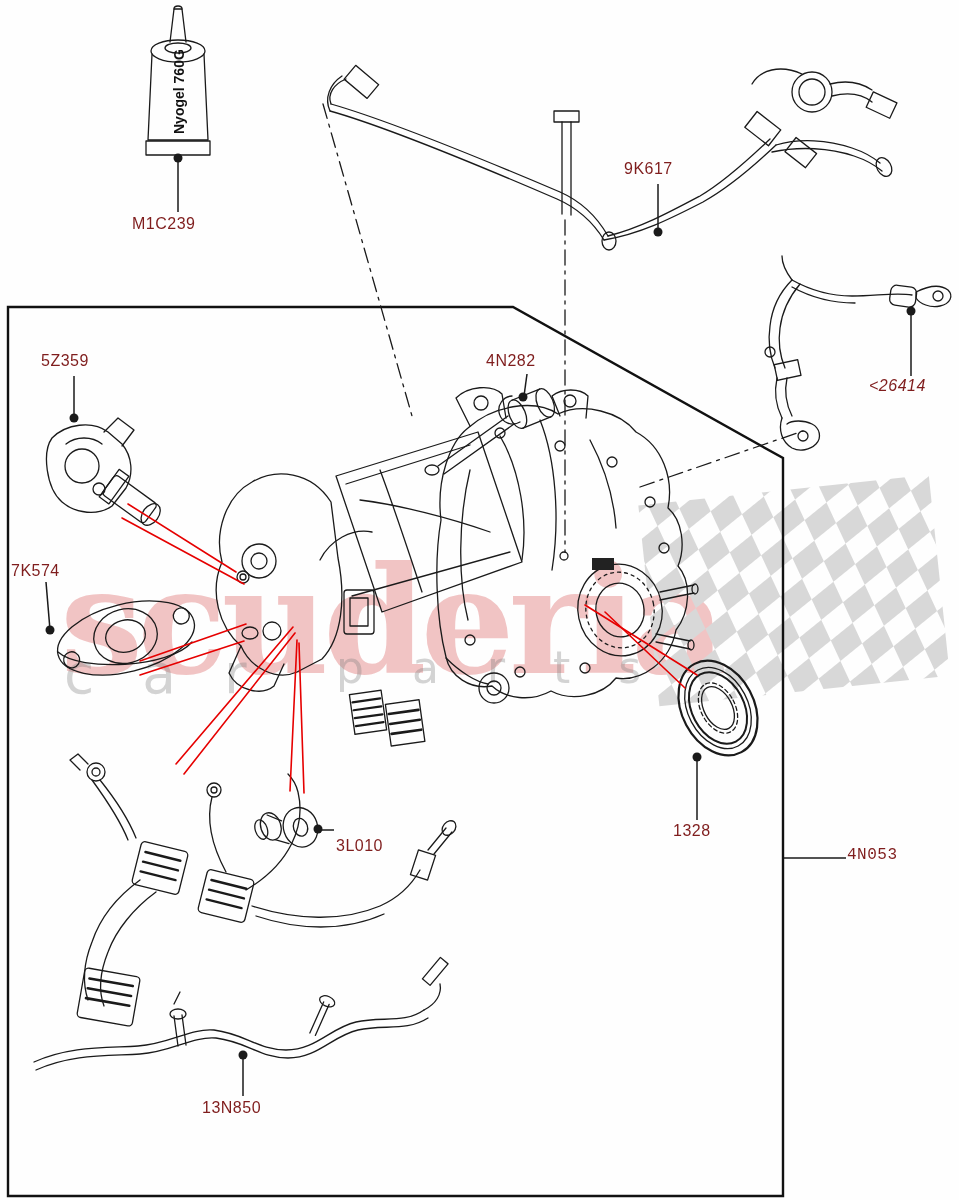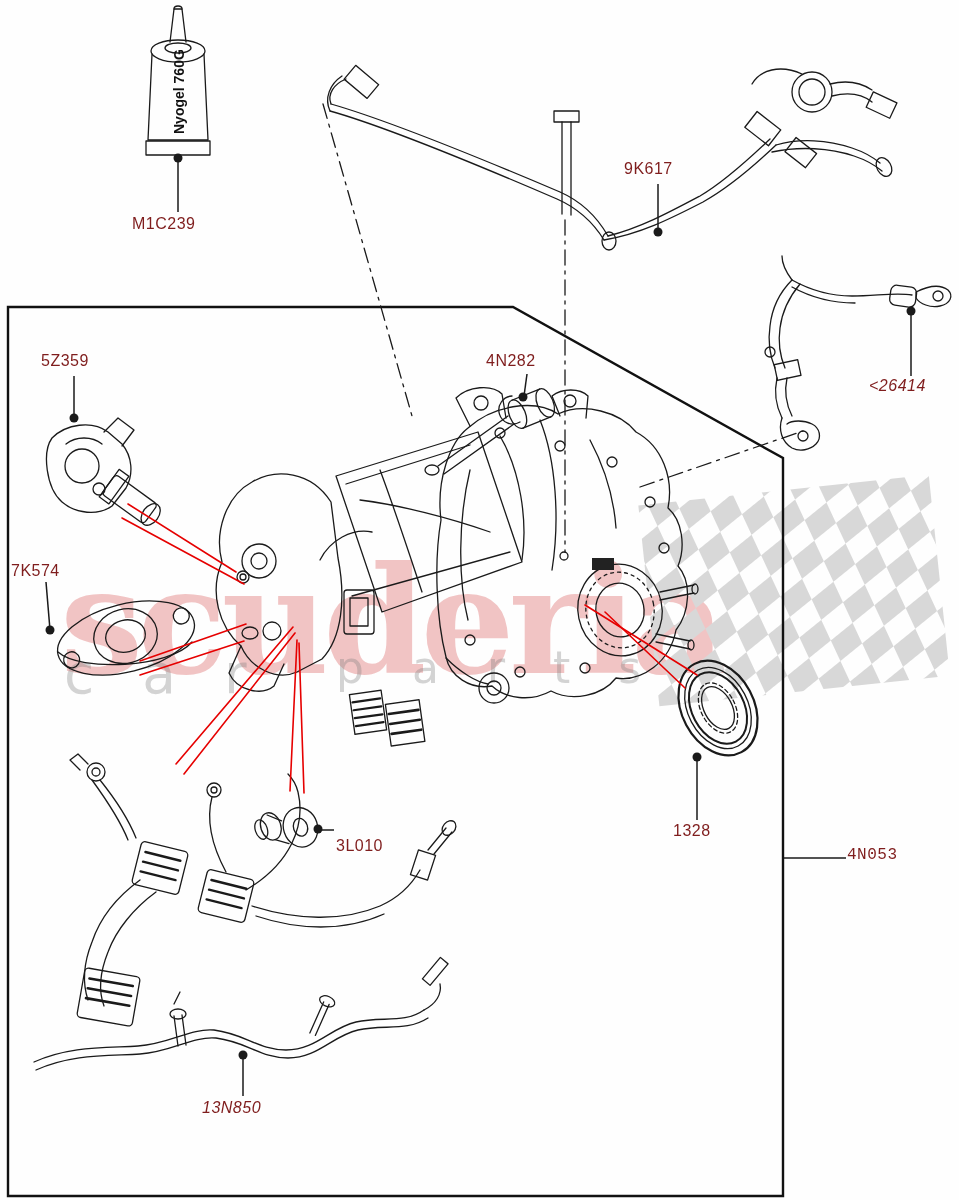--- a/index.html
+++ b/index.html
@@ -11,21 +11,21 @@
           font-family:"Liberation Sans",sans-serif;white-space:nowrap;}
   #lbl-M1C239{left:132px;top:215px;}
   #lbl-9K617{left:624px;top:160px;}
   #lbl-26414{left:869px;top:377px;font-style:italic;}
   #lbl-5Z359{left:41px;top:352px;}
   #lbl-4N282{left:486px;top:352px;}
   #lbl-7K574{left:11px;top:562px;}
   #lbl-3L010{left:336px;top:820px;margin-top:17px;}
   #lbl-1177{left:673px;top:822px;}
   #lbl-4N053{left:847px;top:846px;font-family:Liberation Mono, monospace;}
-  #lbl-13N850{left:202px;top:1099px;font-style:italic;}
+  #lbl-13N850{left:202px;top:1099px;}
   .wm{position:absolute;user-select:none;pointer-events:none;}
   #wm-scuderia{left:60px;top:534px;font-family:"DejaVu Serif",serif;font-weight:bold;
                font-size:148px;letter-spacing:-6px;color:rgba(222,110,110,0.40);}
   #wm-car{left:64px;top:642px;font-family:"DejaVu Sans",sans-serif;
           font-size:55px;letter-spacing:48px;color:rgba(125,125,125,0.33);}
   #wm-parts{left:336px;top:642px;font-family:"DejaVu Sans",sans-serif;
             font-size:44px;letter-spacing:48px;color:rgba(125,125,125,0.33);}
 </style>
 </head>
 <body>

